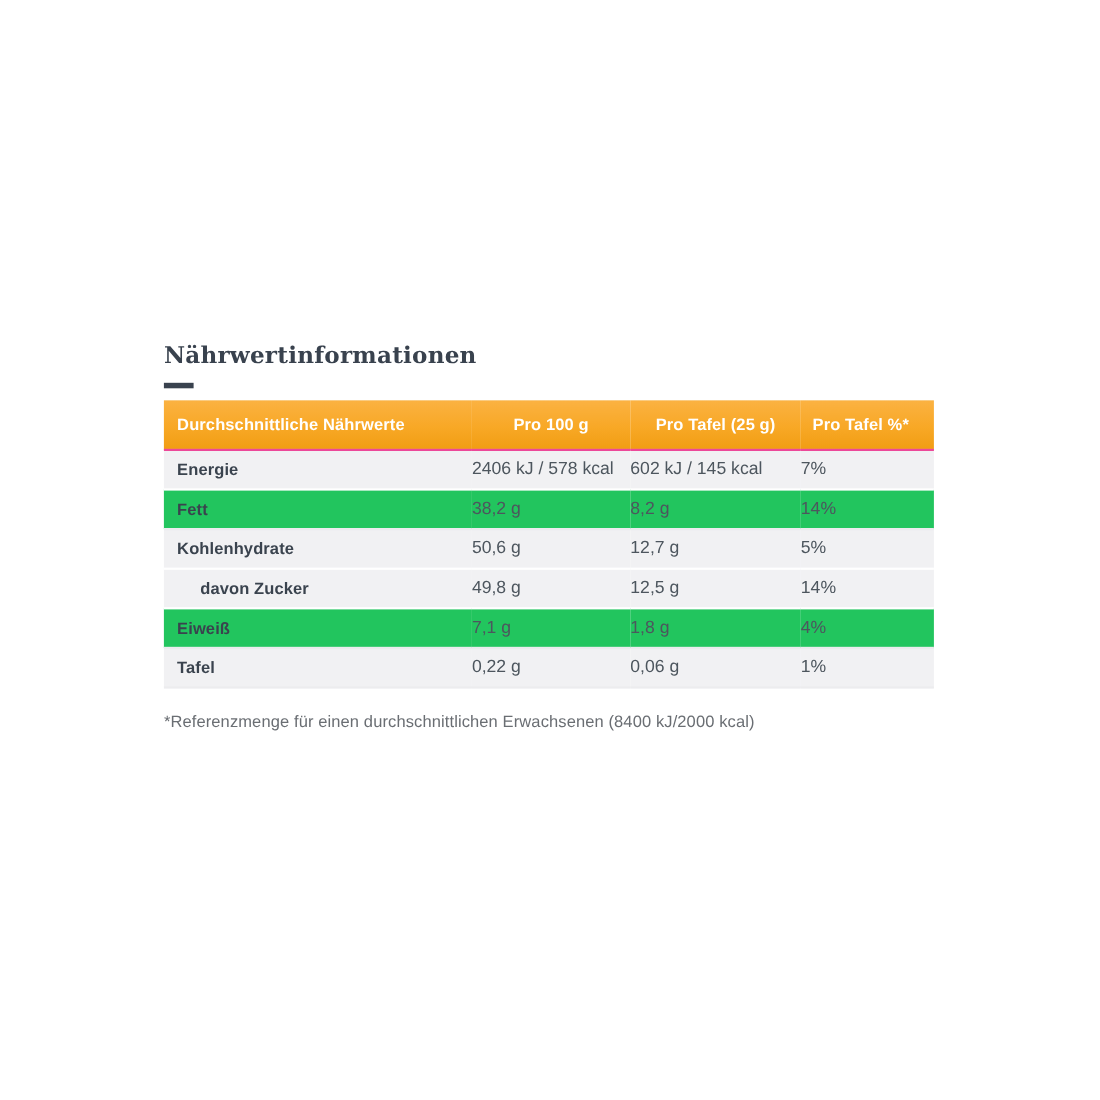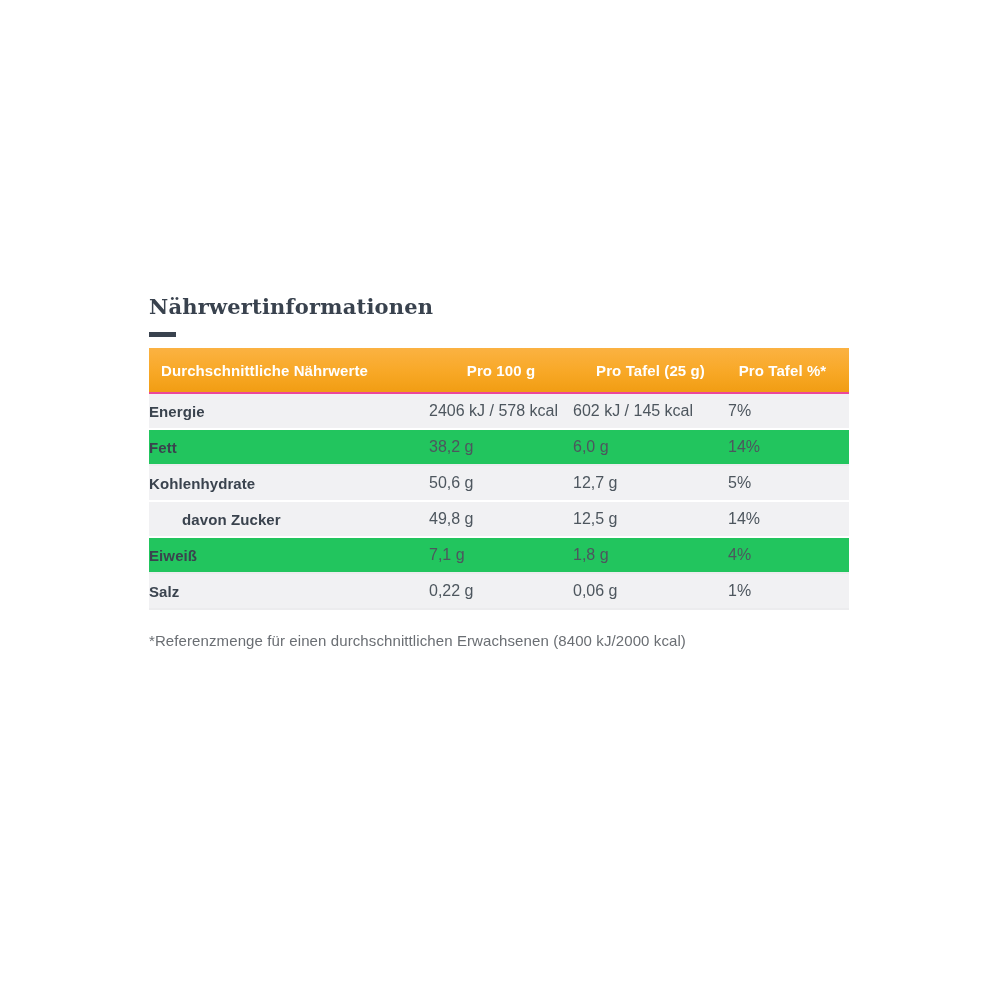--- a/index.html
+++ b/index.html
@@ -6,21 +6,21 @@
   html, body {
     margin: 0; padding: 0;
     width: 1000px; height: 1000px;
     background: #ffffff;
     font-family: "Liberation Sans", sans-serif;
     overflow: hidden;
   }
   .wrap {
     position: absolute;
     left: 149px;
-    top: 294px;
+    top: 310px;
     width: 702px;
   }
   .page-title {
     margin: 0;
     font-family: "DejaVu Serif", serif;
     font-size: 21px;
     line-height: 26px;
     font-weight: 700;
     color: #39424E;
     letter-spacing: 0.2px;
@@ -61,20 +61,21 @@
     font-size: 16px;
     color: #4D565E;
     padding: 0;
     white-space: nowrap;
   }
   tbody td.label-cell {
     text-align: left;
     font-weight: 700;
     font-size: 15px;
     color: #3A434E;
+    padding-left: 12px;
     letter-spacing: 0.1px;
   }
   tbody td.last { padding-right: 12px; }
   tr.indent td.label-cell { padding-left: 33px; }
   tr.shaded { background: #F1F1F3; border-bottom: 2px solid #ffffff; }
   tr.plain  { background: #22c55e; border-bottom: 2px solid #ECECEE; }
   tbody tr:last-child { border-bottom: 2px solid #ECECEE; }
   .footnote {
     margin-top: 22px;
     font-size: 15px;
@@ -109,21 +110,21 @@
     <tbody>
         <tr class="shaded">
     <td class="label-cell">Energie</td>
     <td>2406 kJ / 578 kcal</td>
     <td>602 kJ / 145 kcal</td>
     <td class="last">7%</td>
   </tr>
         <tr class="plain">
     <td class="label-cell">Fett</td>
     <td>38,2 g</td>
-    <td>6,0 g</td>
+    <td>8,2 g</td>
     <td class="last">14%</td>
   </tr>
         <tr class="shaded">
     <td class="label-cell">Kohlenhydrate</td>
     <td>50,6 g</td>
     <td>12,7 g</td>
     <td class="last">5%</td>
   </tr>
         <tr class="shaded indent">
     <td class="label-cell">davon Zucker</td>
@@ -131,21 +132,21 @@
     <td>12,5 g</td>
     <td class="last">14%</td>
   </tr>
         <tr class="plain">
     <td class="label-cell">Eiweiß</td>
     <td>7,1 g</td>
     <td>1,8 g</td>
     <td class="last">4%</td>
   </tr>
         <tr class="shaded">
-    <td class="label-cell">Salz</td>
+    <td class="label-cell">Tafel</td>
     <td>0,22 g</td>
     <td>0,06 g</td>
     <td class="last">1%</td>
   </tr>
       </tbody>
   </table>
 
   <p class="footnote">*Referenzmenge für einen durchschnittlichen Erwachsenen (8400 kJ/2000 kcal)</p>
 
 </div>

